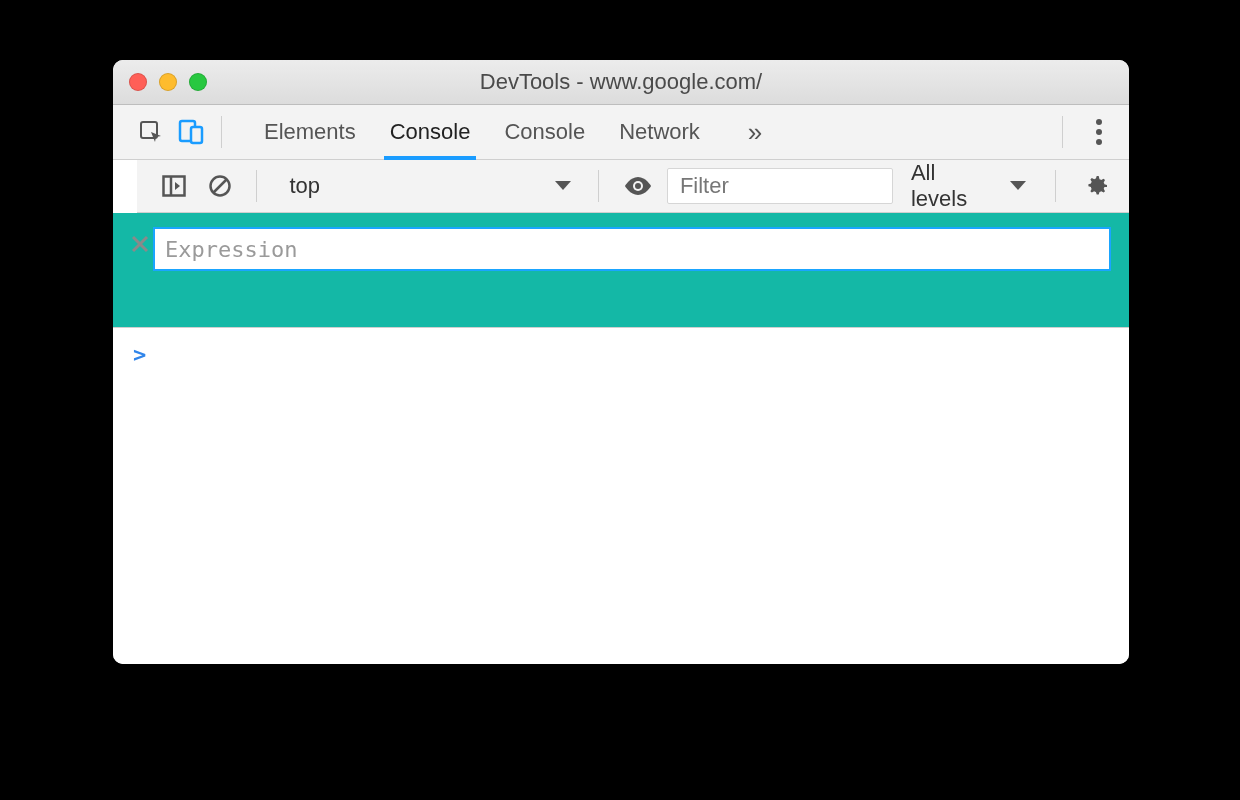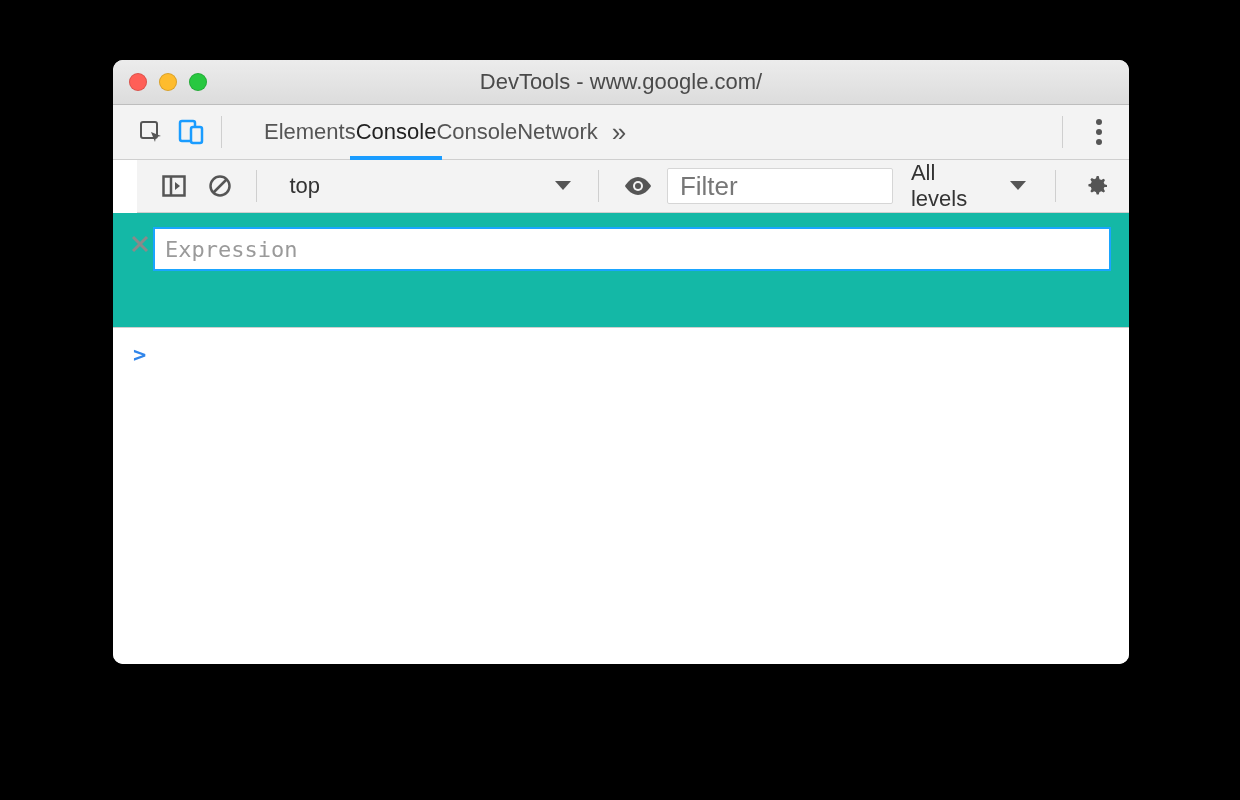--- a/index.html
+++ b/index.html
@@ -79,20 +79,21 @@
     width: 1px;
     height: 32px;
     background: #cfcfcf;
     margin: 0 10px;
   }
   svg { display:block; }
   .tabs {
     display: flex;
     align-items: stretch;
     flex: 1;
+    gap: 34px;
     padding-left: 24px;
   }
   .tab {
     display: flex;
     align-items: center;
     color: #555;
     position: relative;
     cursor: default;
   }
   .tab.active {
@@ -139,21 +140,21 @@
   }
   .dropdown-caret {
     color:#555;
   }
   .filter-input {
     background:#fff;
     border:1px solid #d6d6d6;
     height: 34px;
     width: 200px;
     padding: 0 12px;
-    font-size: 26px;
+    font-size: 22px;
     font-family: inherit;
     color:#555;
     border-radius: 2px;
   }
   .filter-input::placeholder { color:#777; }
   .levels-select {
     display:flex;
     align-items:center;
     gap:18px;
     padding: 0 10px;

